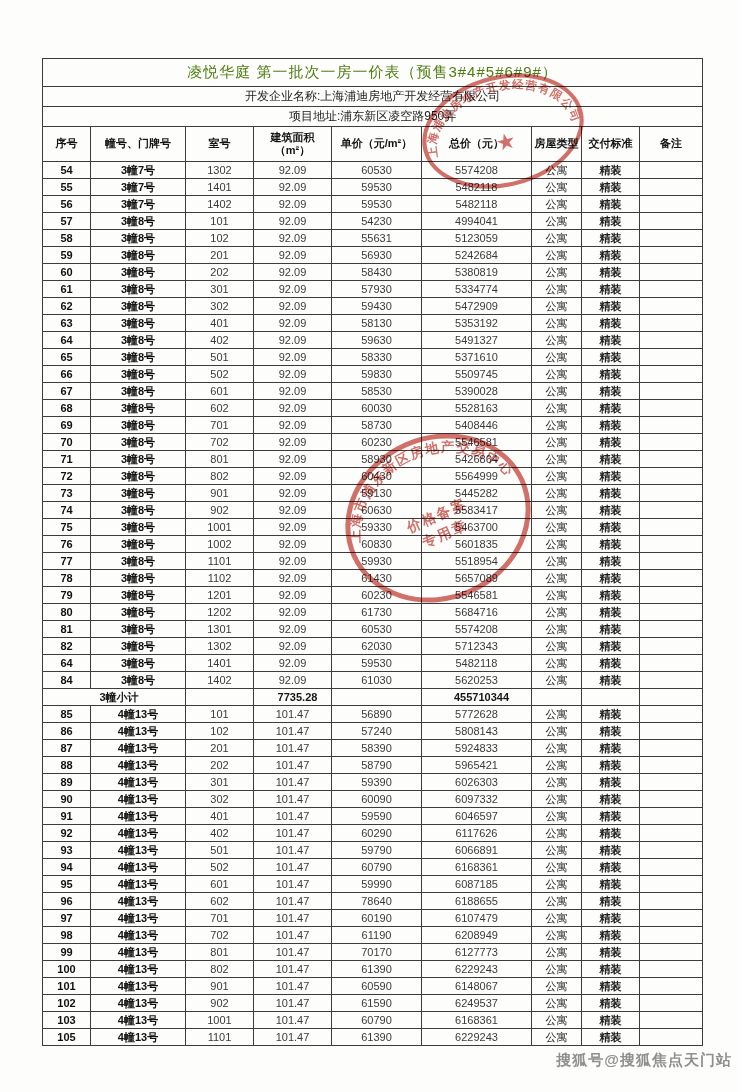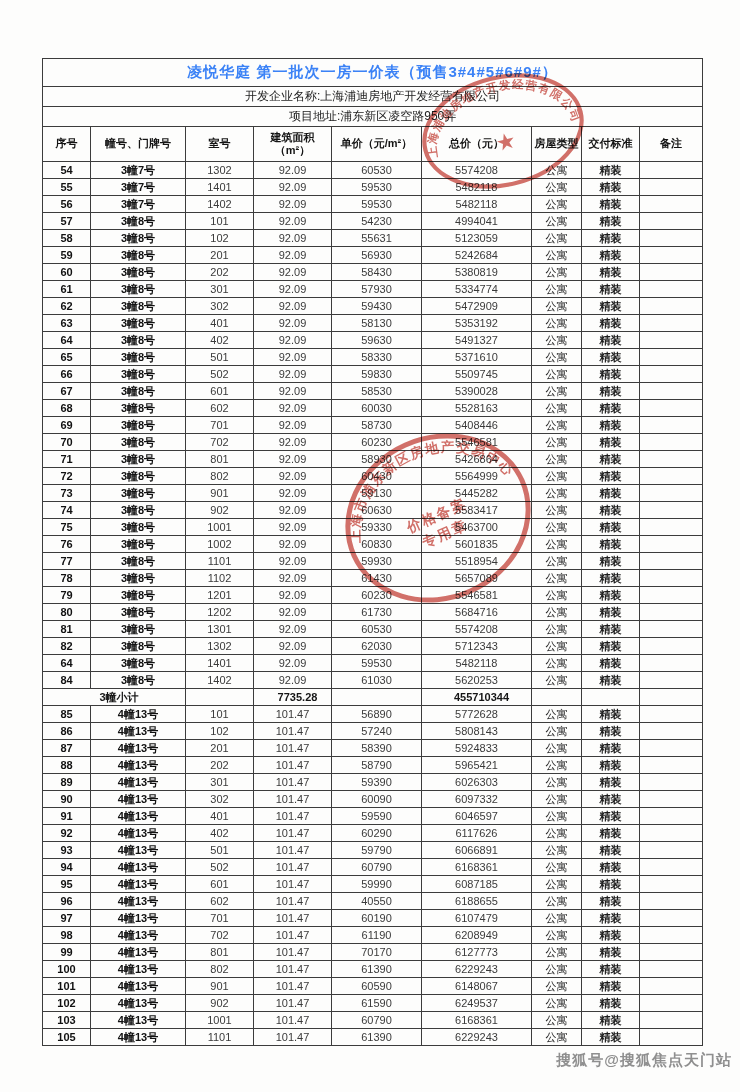--- a/index.html
+++ b/index.html
@@ -16,21 +16,21 @@
   table.price{
     position:absolute;left:42px;top:58px;width:660px;
     border-collapse:collapse;table-layout:fixed;
   }
   .price th,.price td{
     border:1px solid var(--line);
     padding:0 2px;overflow:hidden;white-space:nowrap;
     text-align:center;vertical-align:middle;
   }
   .title-row th{
-    height:27px;font-size:15px;font-weight:bold;letter-spacing:1px;color:#3b82f6;
+    height:27px;font-size:15px;font-weight:normal;letter-spacing:1px;color:#4d7c0f;
   }
   .info-row th{
     height:17px;font-size:12px;font-weight:normal;text-align:center;
     padding:1px 5px;color:#1c1c1c;
   }
   .header-row th{
     height:34px;font-size:11px;font-weight:600;line-height:1.2;
     white-space:normal;color:#141414;
   }
   tbody td{
@@ -566,21 +566,21 @@
           <td class="c-total-price" data-name="cell-total-price">6087185</td>
           <td class="c-house-type" data-name="cell-house-type">公寓</td>
           <td class="c-delivery-standard" data-name="cell-delivery-standard">精装</td>
           <td class="c-note" data-name="cell-note"></td>
         </tr>
         <tr data-name="table-row">
           <td class="c-seq" data-name="cell-seq">96</td>
           <td class="c-building" data-name="cell-building">4幢13号</td>
           <td class="c-room" data-name="cell-room">602</td>
           <td class="c-area" data-name="cell-area">101.47</td>
-          <td class="c-unit-price" data-name="cell-unit-price">40550</td>
+          <td class="c-unit-price" data-name="cell-unit-price">78640</td>
           <td class="c-total-price" data-name="cell-total-price">6188655</td>
           <td class="c-house-type" data-name="cell-house-type">公寓</td>
           <td class="c-delivery-standard" data-name="cell-delivery-standard">精装</td>
           <td class="c-note" data-name="cell-note"></td>
         </tr>
         <tr data-name="table-row">
           <td class="c-seq" data-name="cell-seq">97</td>
           <td class="c-building" data-name="cell-building">4幢13号</td>
           <td class="c-room" data-name="cell-room">701</td>
           <td class="c-area" data-name="cell-area">101.47</td>

